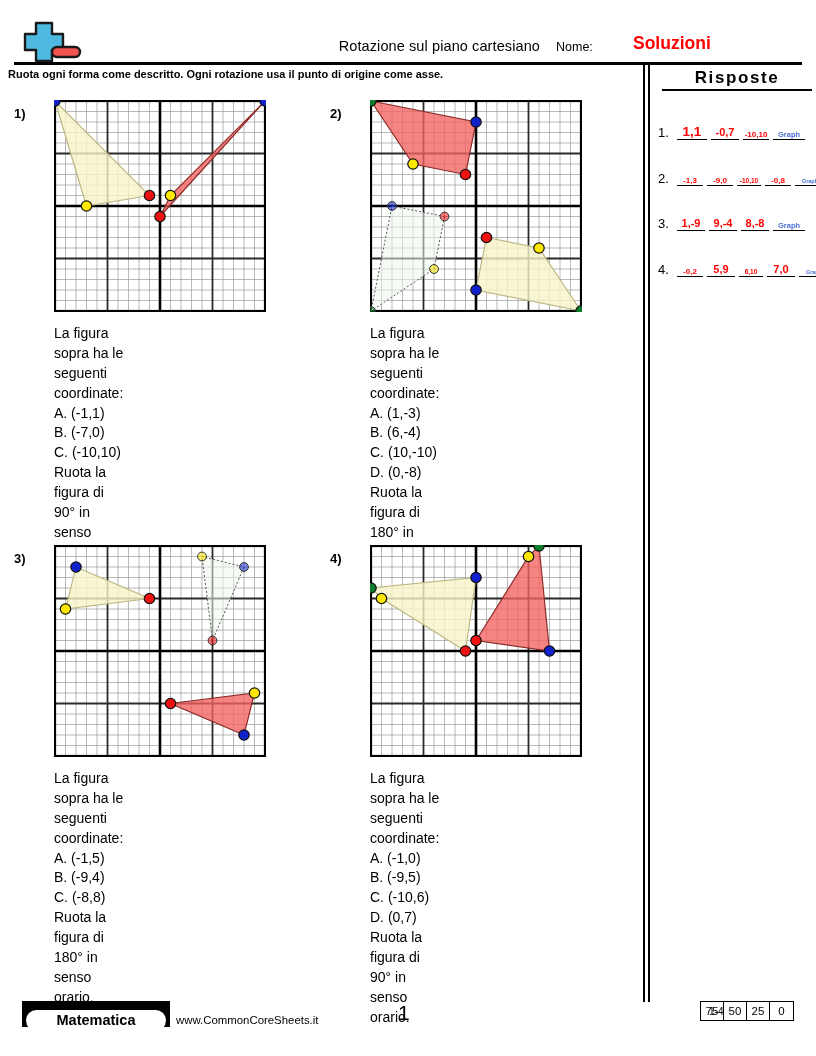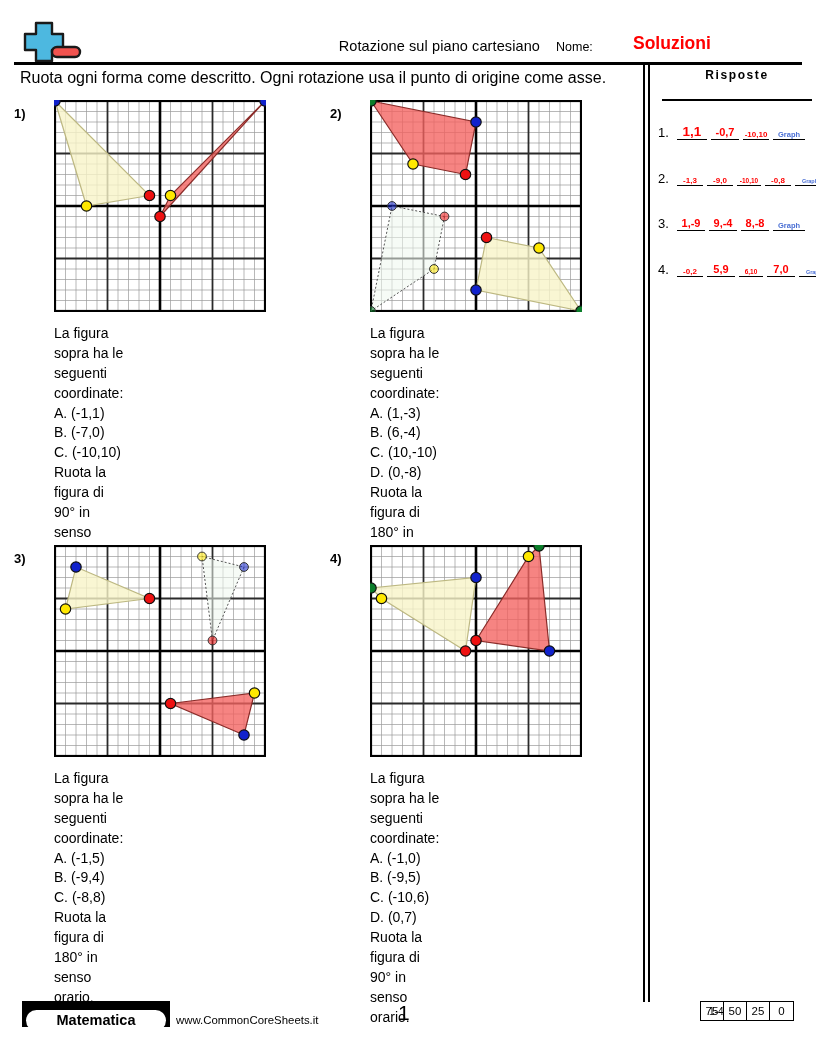--- a/index.html
+++ b/index.html
@@ -33,41 +33,41 @@
     position: absolute; left: 633px; top: 33px;
     font-size: 17.5px; font-weight: bold; color: #ff0000;
   }
   #header-rule {
     position: absolute; left: 14px; top: 62px; width: 788px; height: 2.5px;
     background: #000;
   }
 
   
   #directions {
-    position: absolute; left: 20px; top: 68px; width: 620px;
-    font-size: 16px; font-weight: normal; line-height: 1.25;
+    position: absolute; left: 8px; top: 68px; width: 620px;
+    font-size: 11px; font-weight: bold; line-height: 1.25;
   }
 
   
   #divider-a {
     position: absolute; left: 643px; top: 62px; width: 1.5px; height: 940px;
     background: #000;
   }
   #divider-b {
     position: absolute; left: 648px; top: 62px; width: 1.5px; height: 940px;
     background: #000;
   }
 
   
   #answers-title {
     position: absolute; left: 655px; top: 68px; width: 161px;
     text-align: center;
-    font-size: 12px; font-weight: bold; letter-spacing: 1.6px;
+    font-size: 17px; font-weight: bold; letter-spacing: 1.6px;
     border-bottom: 2px solid #000;
-    padding-bottom: 17px;
+    padding-bottom: 1px;
     width: 150px; left: 662px;
   }
   .ans-row {
     position: absolute; left: 658px; height: 22px;
     display: flex; align-items: flex-end; gap: 4px;
   }
   .ans-num {
     font-size: 13px; color: #000; width: 15px; flex: 0 0 auto;
   }
   .ans-blank {

